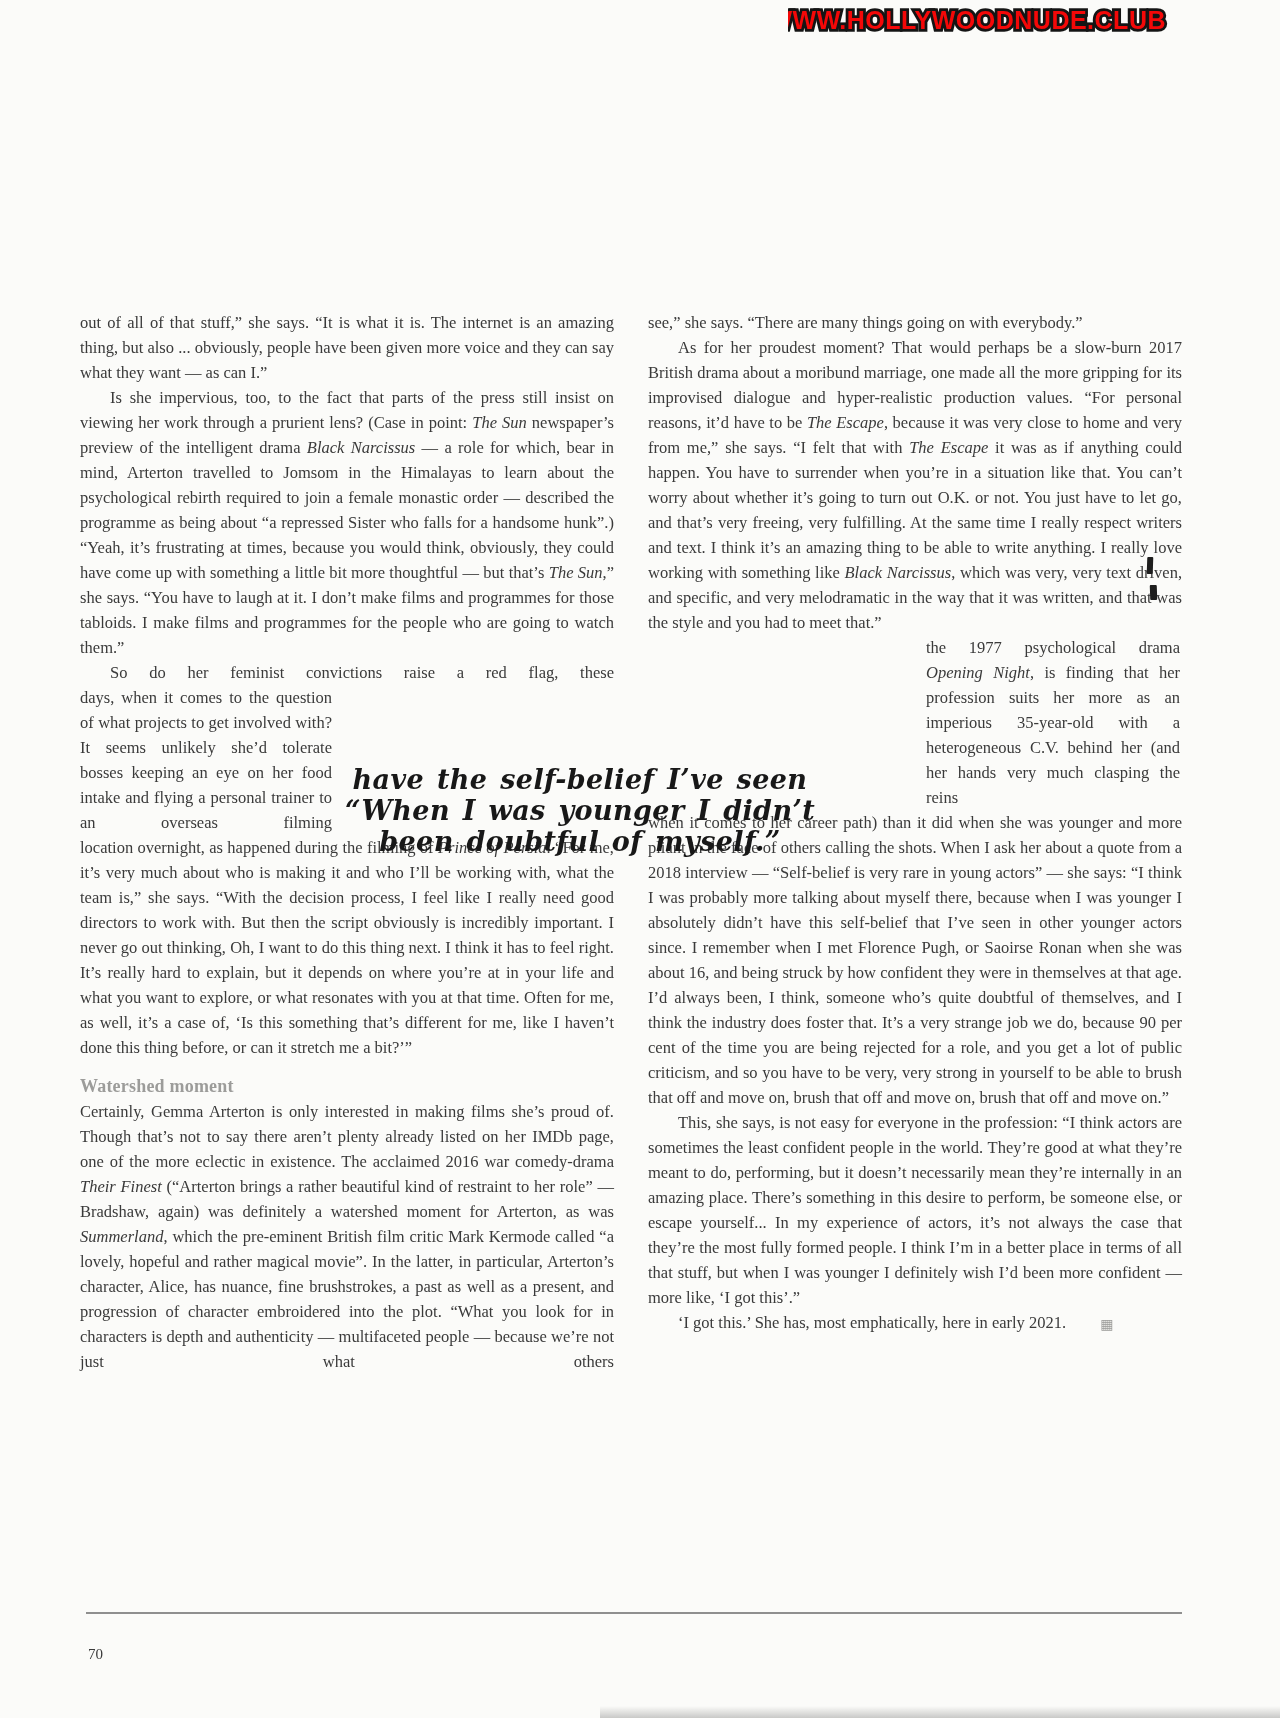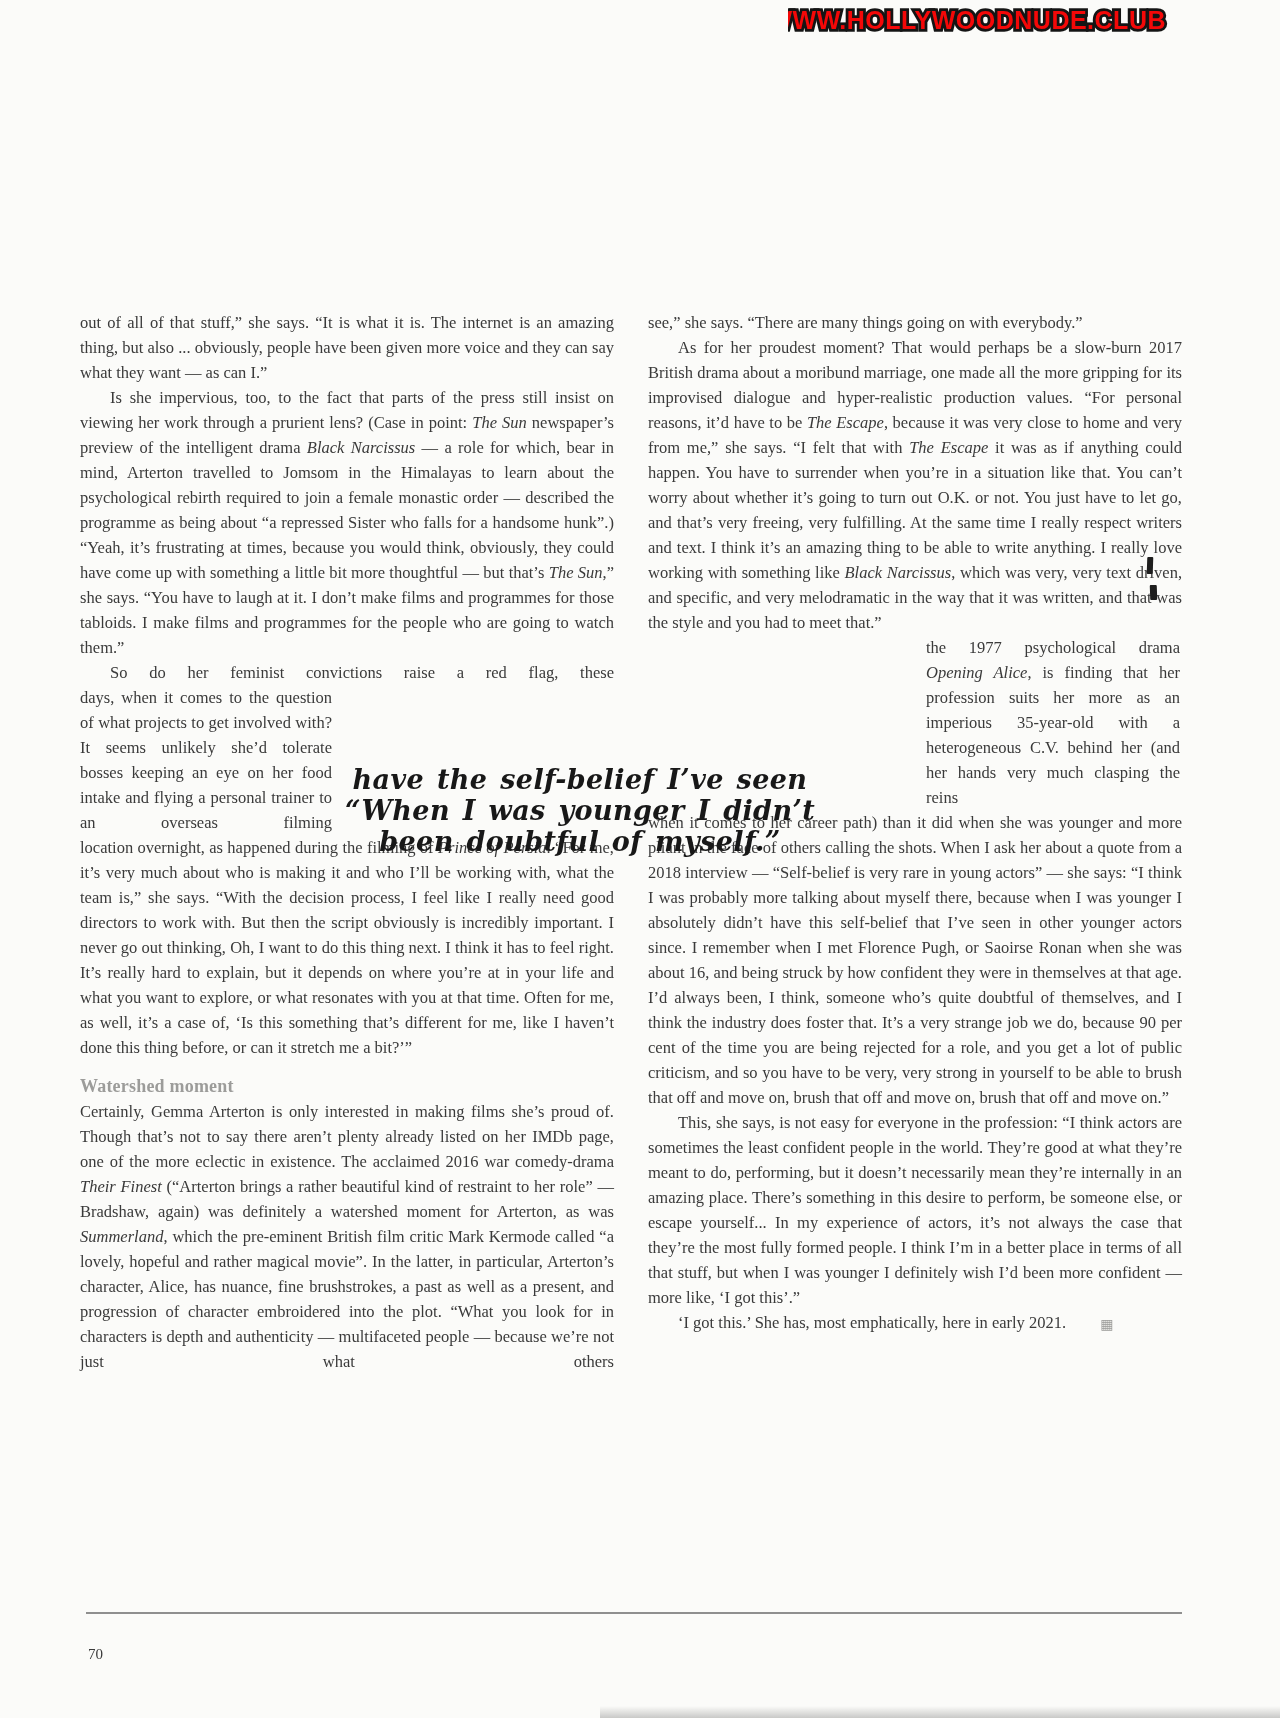--- a/index.html
+++ b/index.html
@@ -79,21 +79,21 @@
     <p class="body indent jlast">So do her feminist convictions raise a red flag, these</p>
     <div class="narrow-left jlast">days, when it comes to the question of what projects to get involved with? It seems unlikely she’d tolerate bosses keeping an eye on her food intake and flying a personal trainer to an overseas filming</div>
     <p class="body">location overnight, as happened during the filming of <i>Prince of Persia</i>. “For me, it’s very much about who is making it and who I’ll be working with, what the team is,” she says. “With the decision process, I feel like I really need good directors to work with. But then the script obviously is incredibly important. I never go out thinking, Oh, I want to do this thing next. I think it has to feel right. It’s really hard to explain, but it depends on where you’re at in your life and what you want to explore, or what resonates with you at that time. Often for me, as well, it’s a case of, ‘Is this something that’s different for me, like I haven’t done this thing before, or can it stretch me a bit?’”</p>
     <h3 class="subhead">Watershed moment</h3>
     <p class="body jlast">Certainly, Gemma Arterton is only interested in making films she’s proud of. Though that’s not to say there aren’t plenty already listed on her IMDb page, one of the more eclectic in existence. The acclaimed 2016 war comedy-drama <i>Their Finest</i> (“Arterton brings a rather beautiful kind of restraint to her role” — Bradshaw, again) was definitely a watershed moment for Arterton, as was <i>Summerland</i>, which the pre-eminent British film critic Mark Kermode called “a lovely, hopeful and rather magical movie”. In the latter, in particular, Arterton’s character, Alice, has nuance, fine brushstrokes, a past as well as a present, and progression of character embroidered into the plot. “What you look for in characters is depth and authenticity — multifaceted people — because we’re not just what others</p>
   </div>
 
   <div class="col col-right">
     <p class="body">see,” she says. “There are many things going on with everybody.”</p>
     <p class="body indent">As for her proudest moment? That would perhaps be a slow-burn 2017 British drama about a moribund marriage, one made all the more gripping for its improvised dialogue and hyper-realistic production values. “For personal reasons, it’d have to be <i>The Escape</i>, because it was very close to home and very from me,” she says. “I felt that with <i>The Escape</i> it was as if anything could happen. You have to surrender when you’re in a situation like that. You can’t worry about whether it’s going to turn out O.K. or not. You just have to let go, and that’s very freeing, very fulfilling. At the same time I really respect writers and text. I think it’s an amazing thing to be able to write anything. I really love working with something like <i>Black Narcissus</i>, which was very, very text driven, and specific, and very melodramatic in the way that it was written, and that was the style and you had to meet that.”</p>
-    <div class="narrow-right jlast">the 1977 psychological drama <i>Opening Alice</i>, is finding that her profession suits her more as an imperious 35-year-old with a heterogeneous C.V. behind her (and her hands very much clasping the reins</div>
+    <div class="narrow-right jlast">the 1977 psychological drama <i>Opening Night</i>, is finding that her profession suits her more as an imperious 35-year-old with a heterogeneous C.V. behind her (and her hands very much clasping the reins</div>
     <p class="body">when it comes to her career path) than it did when she was younger and more pliant in the face of others calling the shots. When I ask her about a quote from a 2018 interview — “Self-belief is very rare in young actors” — she says: “I think I was probably more talking about myself there, because when I was younger I absolutely didn’t have this self-belief that I’ve seen in other younger actors since. I remember when I met Florence Pugh, or Saoirse Ronan when she was about 16, and being struck by how confident they were in themselves at that age. I’d always been, I think, someone who’s quite doubtful of themselves, and I think the industry does foster that. It’s a very strange job we do, because 90 per cent of the time you are being rejected for a role, and you get a lot of public criticism, and so you have to be very, very strong in yourself to be able to brush that off and move on, brush that off and move on, brush that off and move on.”</p>
     <p class="body indent">This, she says, is not easy for everyone in the profession: “I think actors are sometimes the least confident people in the world. They’re good at what they’re meant to do, performing, but it doesn’t necessarily mean they’re internally in an amazing place. There’s something in this desire to perform, be someone else, or escape yourself... In my experience of actors, it’s not always the case that they’re the most fully formed people. I think I’m in a better place in terms of all that stuff, but when I was younger I definitely wish I’d been more confident — more like, ‘I got this’.”</p>
     <p class="body indent"><span>‘I got this.’ She has, most emphatically, here in early 2021. </span><span class="endmark">▦</span></p>
   </div>
 
   <div class="pull-quote">
     <div class="pq-line">have the self-belief I’ve seen</div>
     <div class="pq-line">“When I was younger I didn’t</div>
     <div class="pq-line">been doubtful of myself.”</div>
   </div>

